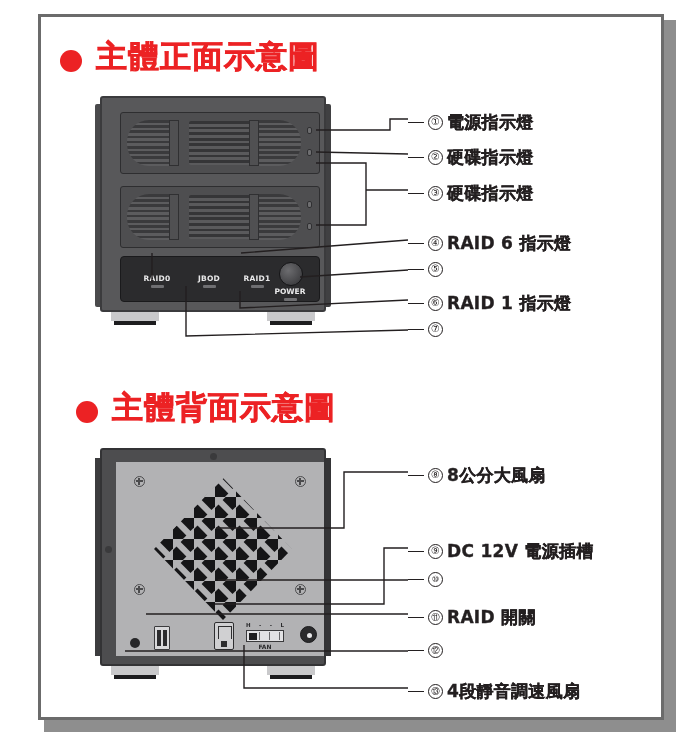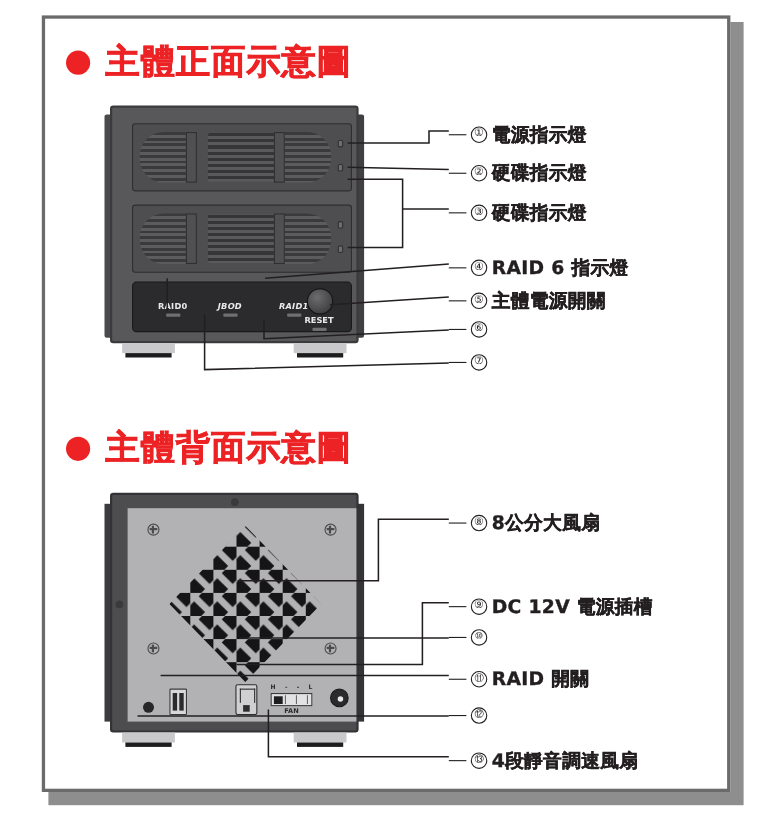--- a/index.html
+++ b/index.html
@@ -27,21 +27,21 @@
     left: 38px; top: 14px;
     width: 626px; height: 706px;
     background: #ffffff;
     border: 3px solid #6b6b6b;
   }
 
   
   .section-title {
     position: absolute;
     display: flex;
-    align-items: center;
+    align-items: flex-end;
     gap: 14px;
   }
   .title-bullet {
     width: 22px; height: 22px;
     border-radius: 50%;
     background: #ec2224;
     flex: 0 0 auto;
   }
   .title-text {
     color: #ec2224;
@@ -199,22 +199,22 @@
     display: block;
   }
   .ctrl-item .led {
     display: block;
     margin: 2px auto 0;
     width: 13px; height: 3px;
     background: #6f6f72;
     border-radius: 1px;
   }
   .ctrl-item.i-raid0 { left: 14px; width: 44px; }
-  .ctrl-item.i-jbod  { left: 66px; width: 44px; font-style: italic; }
-  .ctrl-item.i-raid1 { left: 124px; width: 44px; font-style: italic; }
+  .ctrl-item.i-jbod  { left: 66px; width: 44px; }
+  .ctrl-item.i-raid1 { left: 114px; width: 44px; }
   .pwr-btn {
     position: absolute;
     right: 16px; top: 5px;
     width: 24px; height: 24px;
     border-radius: 50%;
     background: radial-gradient(circle at 38% 34%, #6c6c6f 0%, #4a4a4d 58%, #2f2f32 100%);
     border: 1.6px solid #151517;
   }
   .pwr-lbl {
     position: absolute;
@@ -480,21 +480,21 @@
         <div class="ctrl-item i-jbod">
           <span class="t">JBOD</span>
           <span class="led"></span>
         </div>
         <div class="ctrl-item i-raid1">
           <span class="t">RAID1</span>
           <span class="led"></span>
         </div>
         <div class="pwr-btn"></div>
         <div class="pwr-lbl">
-          <span class="t">RESET</span>
+          <span class="t">POWER</span>
           <span class="led"></span>
         </div>
       </div>
     </div>
     <div class="foot fl"></div>
     <div class="foot fr"></div>
   </div>
 
   <div class="callout" style="left:408px; top:111px;">
     <span class="dash"></span>
@@ -512,32 +512,32 @@
     <span class="lbl">硬碟指示燈</span>
   </div>
   <div class="callout" style="left:408px; top:232px;">
     <span class="dash"></span>
     <span class="num">④</span>
     <span class="lbl">RAID 6 指示燈</span>
   </div>
   <div class="callout" style="left:408px; top:262px;">
     <span class="dash"></span>
     <span class="num">⑤</span>
-    <span class="lbl">主體電源開關</span>
   </div>
   <div class="callout" style="left:408px; top:292px;">
     <span class="dash"></span>
     <span class="num">⑥</span>
+    <span class="lbl">RAID 1 指示燈</span>
   </div>
   <div class="callout" style="left:408px; top:322px;">
     <span class="dash"></span>
     <span class="num">⑦</span>
   </div>
 
-  <div class="section-title" style="left:60px; top:392px;">
+  <div class="section-title" style="left:76px; top:392px;">
     <div class="title-bullet"></div>
     <div class="title-text">主體背面示意圖</div>
   </div>
 
   <div class="dev-back">
     <div class="back-bezel-l"></div>
     <div class="back-bezel-r"></div>
     <div class="back-body">
       <div class="corner-scr" style="left:108px; top:3px;"></div>
       <div class="corner-scr" style="left:3px; top:96px;"></div>

